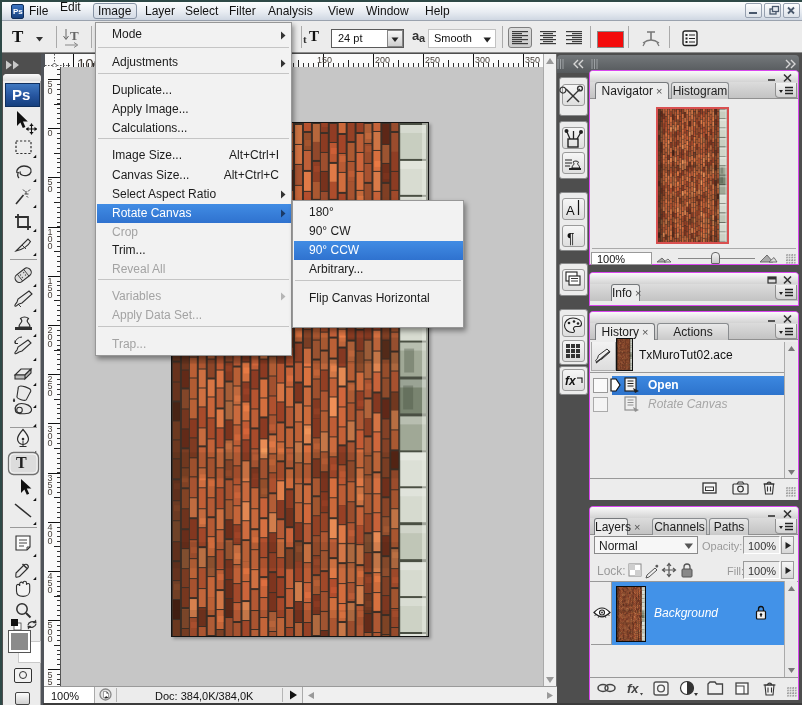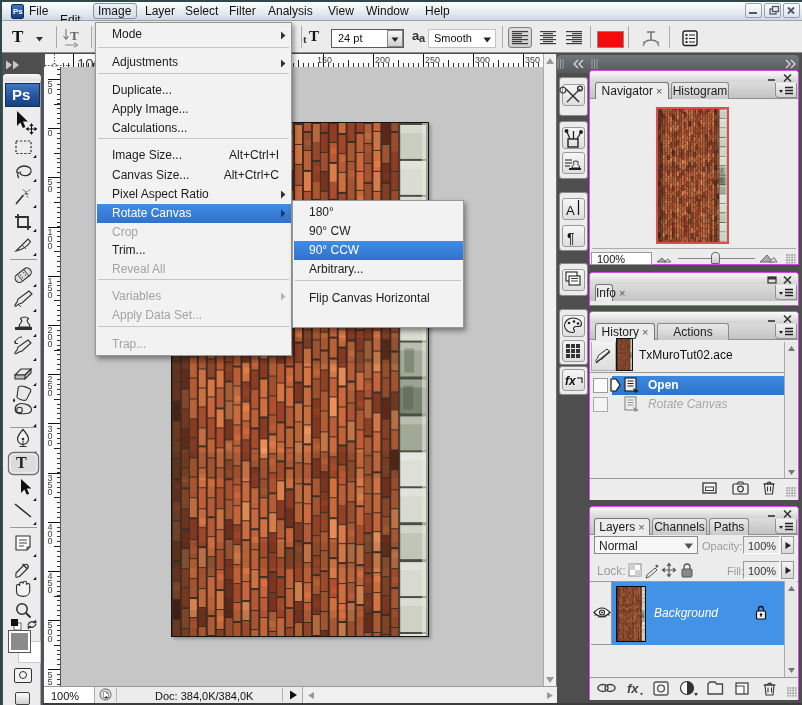--- a/index.html
+++ b/index.html
@@ -17,21 +17,21 @@
 .msep{position:absolute;left:2px;right:2px;height:1px;background:#c5c5c5}
 .gripd{background-image:radial-gradient(circle at 1px 1px,#9a9a9a 0.7px,transparent 0.9px);background-size:2.6px 2.6px}
 </style></head><body>
 <div class="a" style="left:0;top:0;width:802px;height:2px;background:#2e4947"></div>
 <div class="a" style="left:0;top:2px;width:2px;height:703px;background:#2e4947"></div>
 <div class="a" style="left:2px;top:2px;width:800px;height:19px;background:linear-gradient(#fcfdfe,#e8ecf2 55%,#cfd7e2);border-bottom:1px solid #9aa2ae"></div>
 <div class="a" style="left:11px;top:4px;width:13px;height:15px;background:linear-gradient(#3d76c4,#16407e);border-radius:2px;border:1px solid #0e2c59"></div>
 <div class="a tx" style="left:13px;top:7px;font-size:8px;font-weight:bold;color:#fff">Ps</div>
 <div class="a" style="left:93px;top:3px;width:44px;height:16px;background:linear-gradient(#eef1f5,#d6dde7);border:1px solid #8793a4;border-radius:3px"></div>
 <div class="a tx" style="left:29px;top:4px;font-size:12px;color:#111">File</div>
-<div class="a tx" style="left:60px;top:13px;font-size:12px;color:#111">Edit</div>
+<div class="a tx" style="left:60px;top:0;font-size:12px;color:#111">Edit</div>
 <div class="a tx" style="left:98px;top:4px;font-size:12px;color:#111">Image</div>
 <div class="a tx" style="left:145px;top:4px;font-size:12px;color:#111">Layer</div>
 <div class="a tx" style="left:185px;top:4px;font-size:12px;color:#111">Select</div>
 <div class="a tx" style="left:229px;top:4px;font-size:12px;color:#111">Filter</div>
 <div class="a tx" style="left:268px;top:4px;font-size:12px;color:#111">Analysis</div>
 <div class="a tx" style="left:328px;top:4px;font-size:12px;color:#111">View</div>
 <div class="a tx" style="left:366px;top:4px;font-size:12px;color:#111">Window</div>
 <div class="a tx" style="left:425px;top:4px;font-size:12px;color:#111">Help</div>
 <div class="a" style="left:745px;top:3px;width:17px;height:15px;background:linear-gradient(#fdfdfe,#dde3ea);border:1px solid #96a0af;border-radius:2px"></div>
 <div class="a" style="left:764px;top:3px;width:17px;height:15px;background:linear-gradient(#fdfdfe,#dde3ea);border:1px solid #96a0af;border-radius:2px"></div>
@@ -1277,21 +1277,21 @@
     <div class="a gripd" style="left:196px;top:183px;width:10px;height:10px"></div>
   </div>
 <div class="panel" style="left:589px;top:272px;width:210px;height:34px">
     <div class="tabrow" style="border-bottom:none"></div>
     <div class="phead"></div>
     <svg class="a" style="right:5px;top:2px" width="26" height="10" viewBox="0 0 26 10">
       <rect x="1" y="2" width="8" height="6" fill="none" stroke="#333" stroke-width="1.2"></rect>
       <rect x="1" y="2" width="8" height="2.5" fill="#333"></rect>
       <path d="M17 1.5 l7 7 M24 1.5 l-7 7" stroke="#333" stroke-width="1.6"></path>
     </svg>
-    <div class="tab" style="left:5px;width:18px">Info<span style="color:#555;font-size:11px">&nbsp;×</span></div>
+    <div class="tab" style="left:21px;width:29px">Info<span style="color:#555;font-size:11px">&nbsp;×</span></div>
     <div class="a" style="right:1px;top:12px;width:22px;height:15px;background:linear-gradient(#f2f2f2,#d2d2d2);border:1px solid #909090;border-radius:0 0 0 4px;border-top:none"></div>
     <svg class="a" style="right:4px;top:15px" width="15" height="9" viewBox="0 0 15 9">
       <path d="M0 4 l4-0 -2 3 z" fill="#222"></path>
       <path d="M6 1.5 h8 M6 4.5 h8 M6 7.5 h8" stroke="#222" stroke-width="1.4"></path>
     </svg>
   </div>
 <div class="panel" style="left:589px;top:311px;width:210px;height:189px">
     <div class="tabrow"></div>
     <div class="phead"></div>
     <svg class="a" style="right:5px;top:2px" width="26" height="10" viewBox="0 0 26 10">
@@ -1358,21 +1358,21 @@
     </svg>
     <div class="a gripd" style="left:196px;top:175px;width:10px;height:10px"></div>
   </div>
 <div class="panel" style="left:589px;top:506px;width:210px;height:194px">
     <div class="tabrow"></div>
     <div class="phead"></div>
     <svg class="a" style="right:5px;top:2px" width="26" height="10" viewBox="0 0 26 10">
       <path d="M1 7 h7" stroke="#333" stroke-width="1.6"></path>
       <path d="M17 1.5 l7 7 M24 1.5 l-7 7" stroke="#333" stroke-width="1.6"></path>
     </svg>
-    <div class="tab" style="left:4px;width:56px">Layers<span style="color:#555;font-size:11px">&nbsp;×</span></div>
+    <div class="tab" style="left:4px;width:34px">Layers<span style="color:#555;font-size:11px">&nbsp;×</span></div>
     <div class="tab tabi" style="left:62px;width:55px">Channels</div>
     <div class="tab tabi" style="left:119px;width:40px">Paths</div>
     <div class="a" style="right:1px;top:12px;width:22px;height:15px;background:linear-gradient(#f2f2f2,#d2d2d2);border:1px solid #909090;border-radius:0 0 0 4px;border-top:none"></div>
     <svg class="a" style="right:4px;top:15px" width="15" height="9" viewBox="0 0 15 9">
       <path d="M0 4 l4-0 -2 3 z" fill="#222"></path>
       <path d="M6 1.5 h8 M6 4.5 h8 M6 7.5 h8" stroke="#222" stroke-width="1.4"></path>
     </svg>
     <div class="a" style="left:0;top:30px;width:208px;height:44px;background:#ececec"></div>
     <div class="a" style="left:4px;top:29px;width:104px;height:18px;background:#f7f7f7;border:1px solid #8a8a8a"></div>
     <div class="a tx" style="left:9px;top:32px;font-size:12px;color:#222">Normal</div>
@@ -1458,21 +1458,21 @@
     </svg>
     <div class="mi tx" style="top:30.0px;color:#1c1c1c">Adjustments</div>
     <svg class="a" style="right:5px;top:35.5px" width="6" height="9">
       <path d="M1 0.5 L5.5 4.5 L1 8.5 Z" fill="#333"></path>
     </svg>
     <div class="mi tx" style="top:57.5px;color:#1c1c1c">Duplicate...</div>
     <div class="mi tx" style="top:95.5px;color:#1c1c1c">Calculations...</div>
     <div class="mi tx" style="top:76.5px;color:#1c1c1c">Apply Image...</div>
     <div class="mi tx" style="top:122.5px;color:#1c1c1c">Image Size...<span class="sc" style="color:#1c1c1c">Alt+Ctrl+I</span></div>
     <div class="mi tx" style="top:143.0px;color:#1c1c1c">Canvas Size...<span class="sc" style="color:#1c1c1c">Alt+Ctrl+C</span></div>
-    <div class="mi tx" style="top:161.5px;color:#1c1c1c">Pixel Aspect Ratio</div>
+    <div class="mi tx" style="top:161.5px;color:#1c1c1c">Select Aspect Ratio</div>
     <svg class="a" style="right:5px;top:167.0px" width="6" height="9">
       <path d="M1 0.5 L5.5 4.5 L1 8.5 Z" fill="#333"></path>
     </svg>
     <div class="mi tx" style="top:180.5px;color:#fff">Rotate Canvas</div>
     <svg class="a" style="right:5px;top:186.0px" width="6" height="9">
       <path d="M1 0.5 L5.5 4.5 L1 8.5 Z" fill="#1b3a66"></path>
     </svg>
     <div class="mi tx" style="top:199.5px;color:#a3a3a3">Crop</div>
     <div class="mi tx" style="top:218.0px;color:#1c1c1c">Trim...</div>
     <div class="mi tx" style="top:236.5px;color:#a3a3a3">Reveal All</div>

